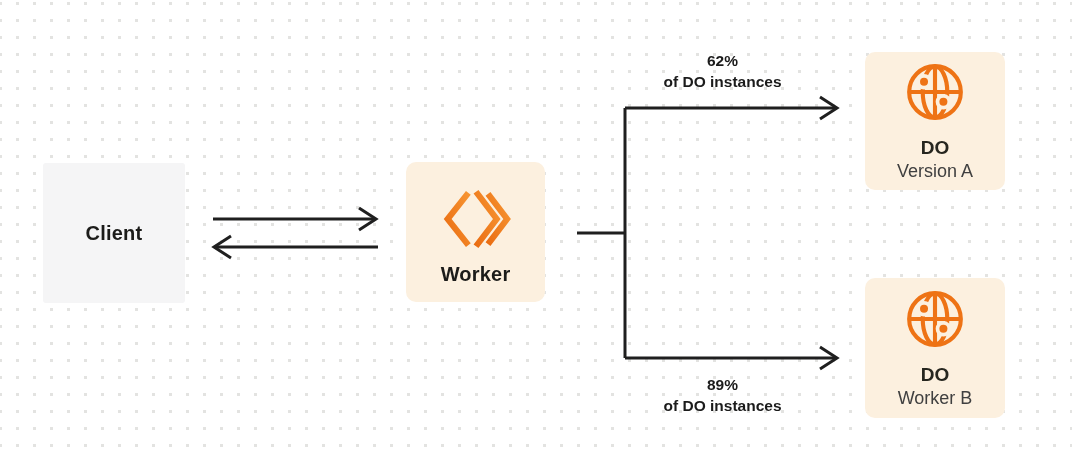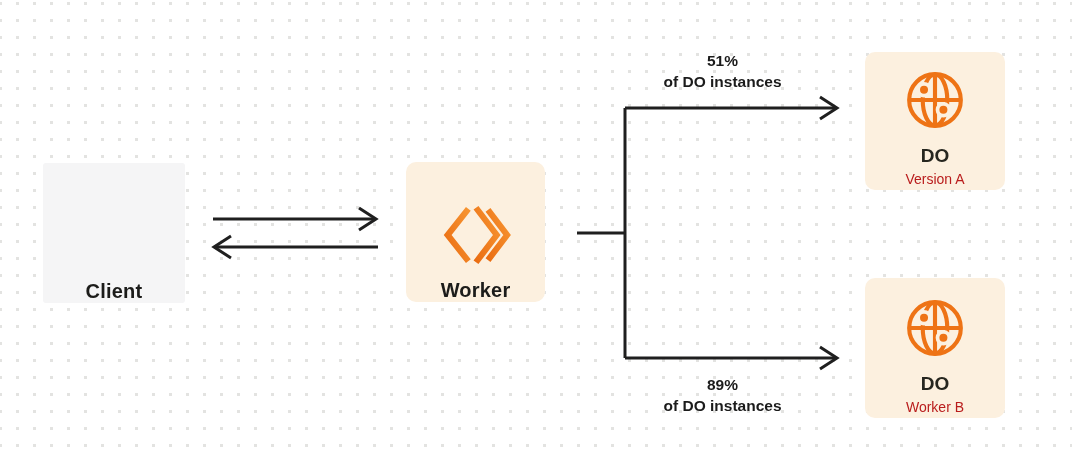--- a/index.html
+++ b/index.html
@@ -12,21 +12,21 @@
     background-color: #ffffff;
     background-image: radial-gradient(circle, #e3e3e1 1.5px, rgba(0,0,0,0) 1.8px);
     background-size: 17px 17px;
     background-position: 9px 12px;
   }
   .node {
     position: absolute;
     display: flex;
     flex-direction: column;
     align-items: center;
-    justify-content: flex-end;
+    justify-content: center;
     box-sizing: border-box;
   }
   .client-node {
     left: 43px; top: 163px; width: 142px; height: 140px;
     background: #f5f5f6;
     border-radius: 3px;
   }
   .client-label {
     font-size: 20px; font-weight: 700; color: #1c1c1a; letter-spacing: 0.2px;
   }
@@ -45,21 +45,21 @@
     background: #fcf0df;
     border-radius: 10px;
   }
   .do-node-a { top: 52px; height: 138px; }
   .do-node-b { top: 278px; }
   .globe-icon { width: 62px; height: 62px; margin-bottom: 13px; }
   .do-title {
     font-size: 19px; font-weight: 700; color: #26261f; line-height: 24px;
   }
   .do-subtitle {
-    font-size: 14px; font-weight: 400; color: #b91c1c; line-height: 22px;
+    font-size: 18px; font-weight: 400; color: #404040; line-height: 22px;
   }
   .connector-layer {
     position: absolute; left: 0; top: 0; width: 1072px; height: 452px;
     pointer-events: none;
   }
   .branch-label {
     position: absolute;
     left: 605px; width: 235px;
     text-align: center;
     font-size: 15.5px; font-weight: 700; color: #1b1b1b;
@@ -95,21 +95,21 @@
       <path d="M820 97 L837 108 L820 119"></path>
     </g>
 
     <g>
       <path d="M625 358 L835 358"></path>
       <path d="M820 347 L837 358 L820 369"></path>
     </g>
   </svg>
 
   <div class="branch-label branch-label-a">
-    <div>51%</div>
+    <div>62%</div>
     <div>of DO instances</div>
   </div>
   <div class="branch-label branch-label-b">
     <div>89%</div>
     <div>of DO instances</div>
   </div>
 
   <div class="node client-node">
     <span class="client-label">Client</span>
   </div>

